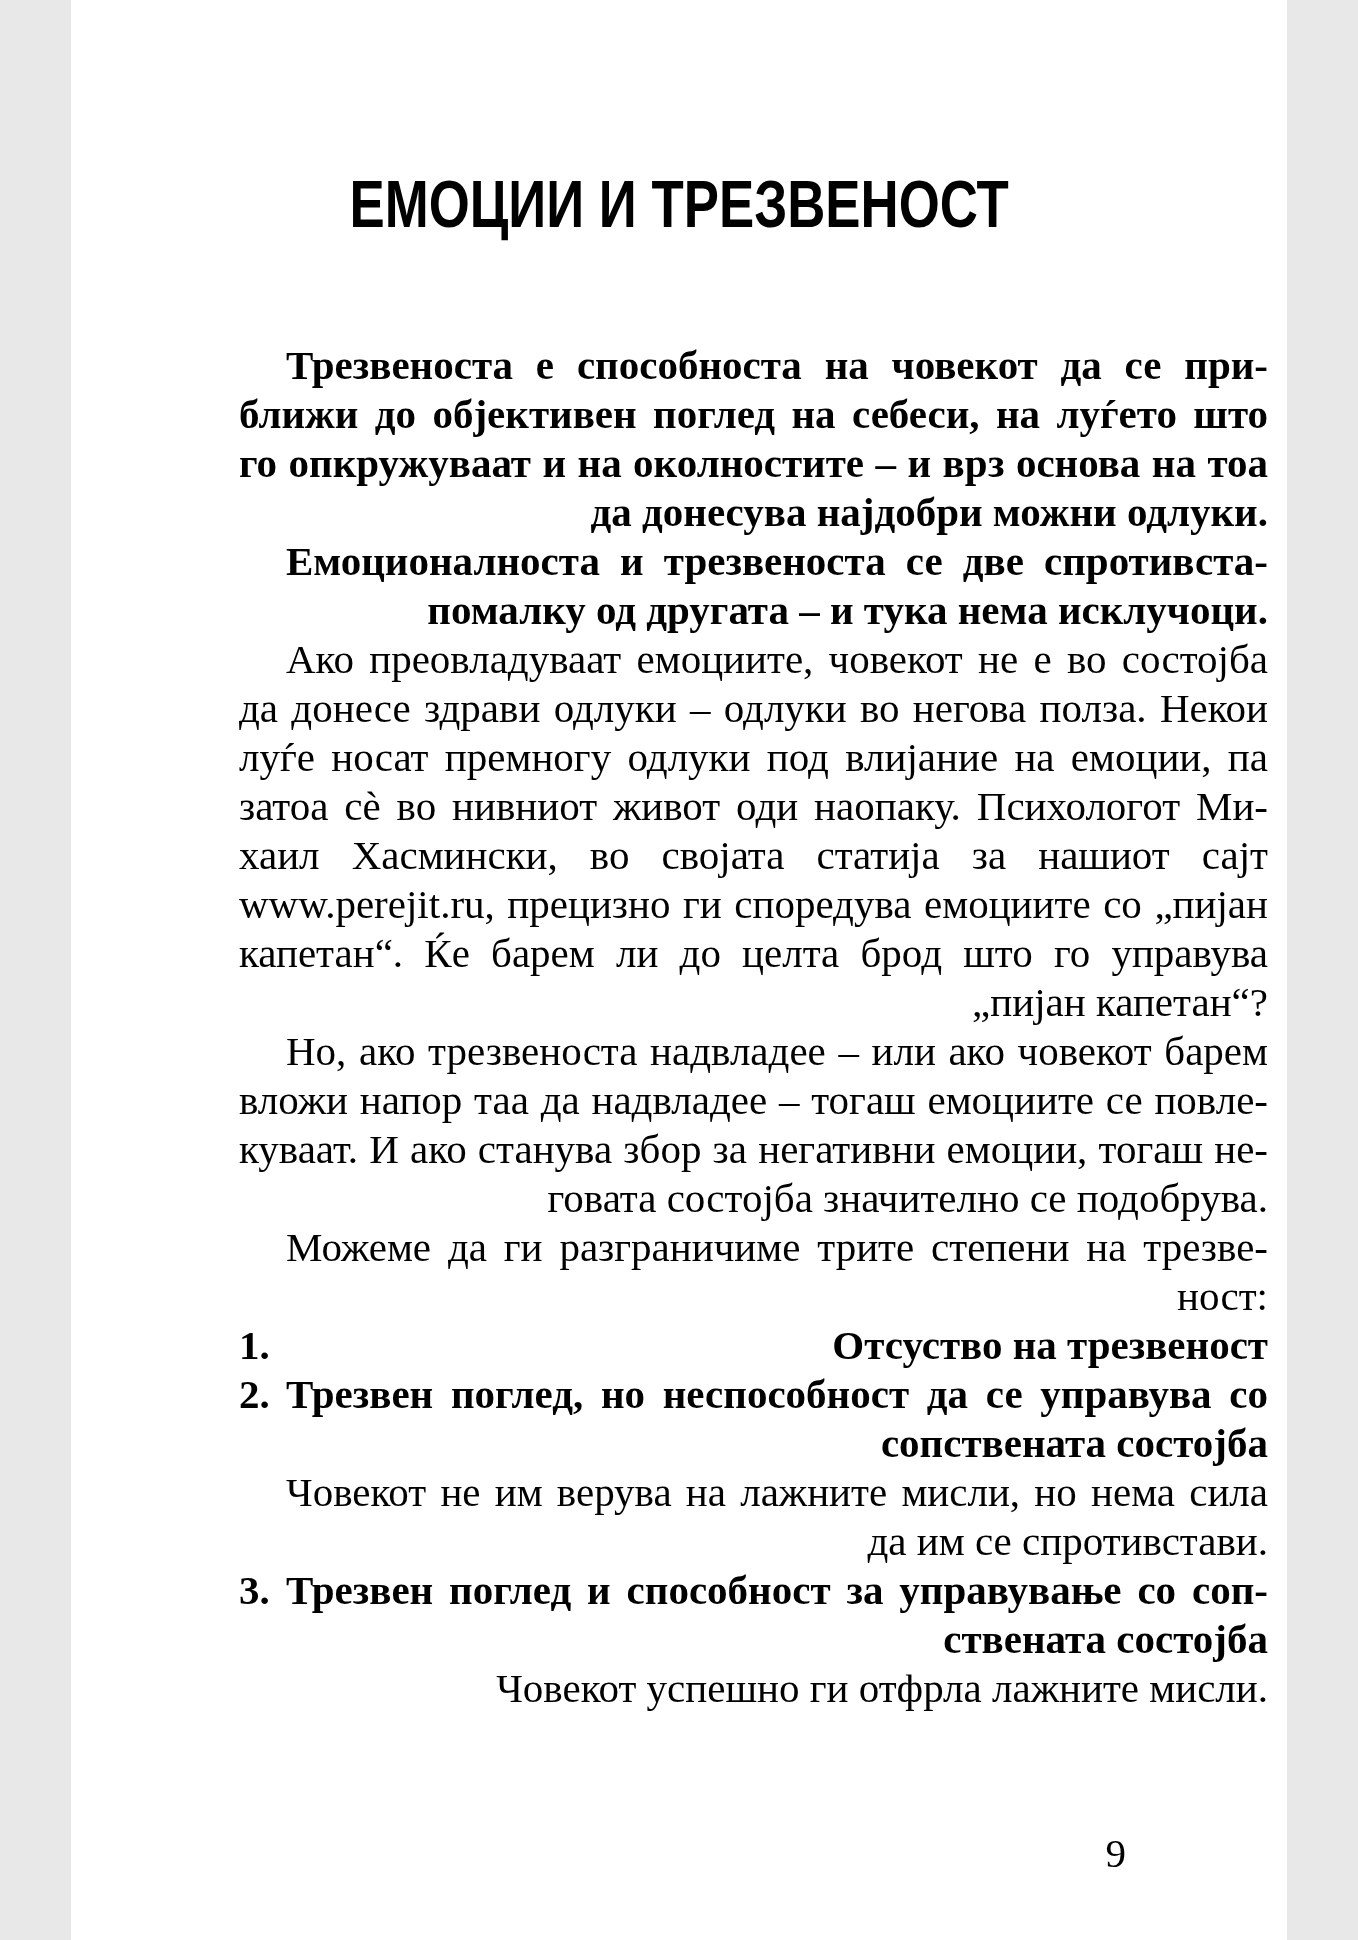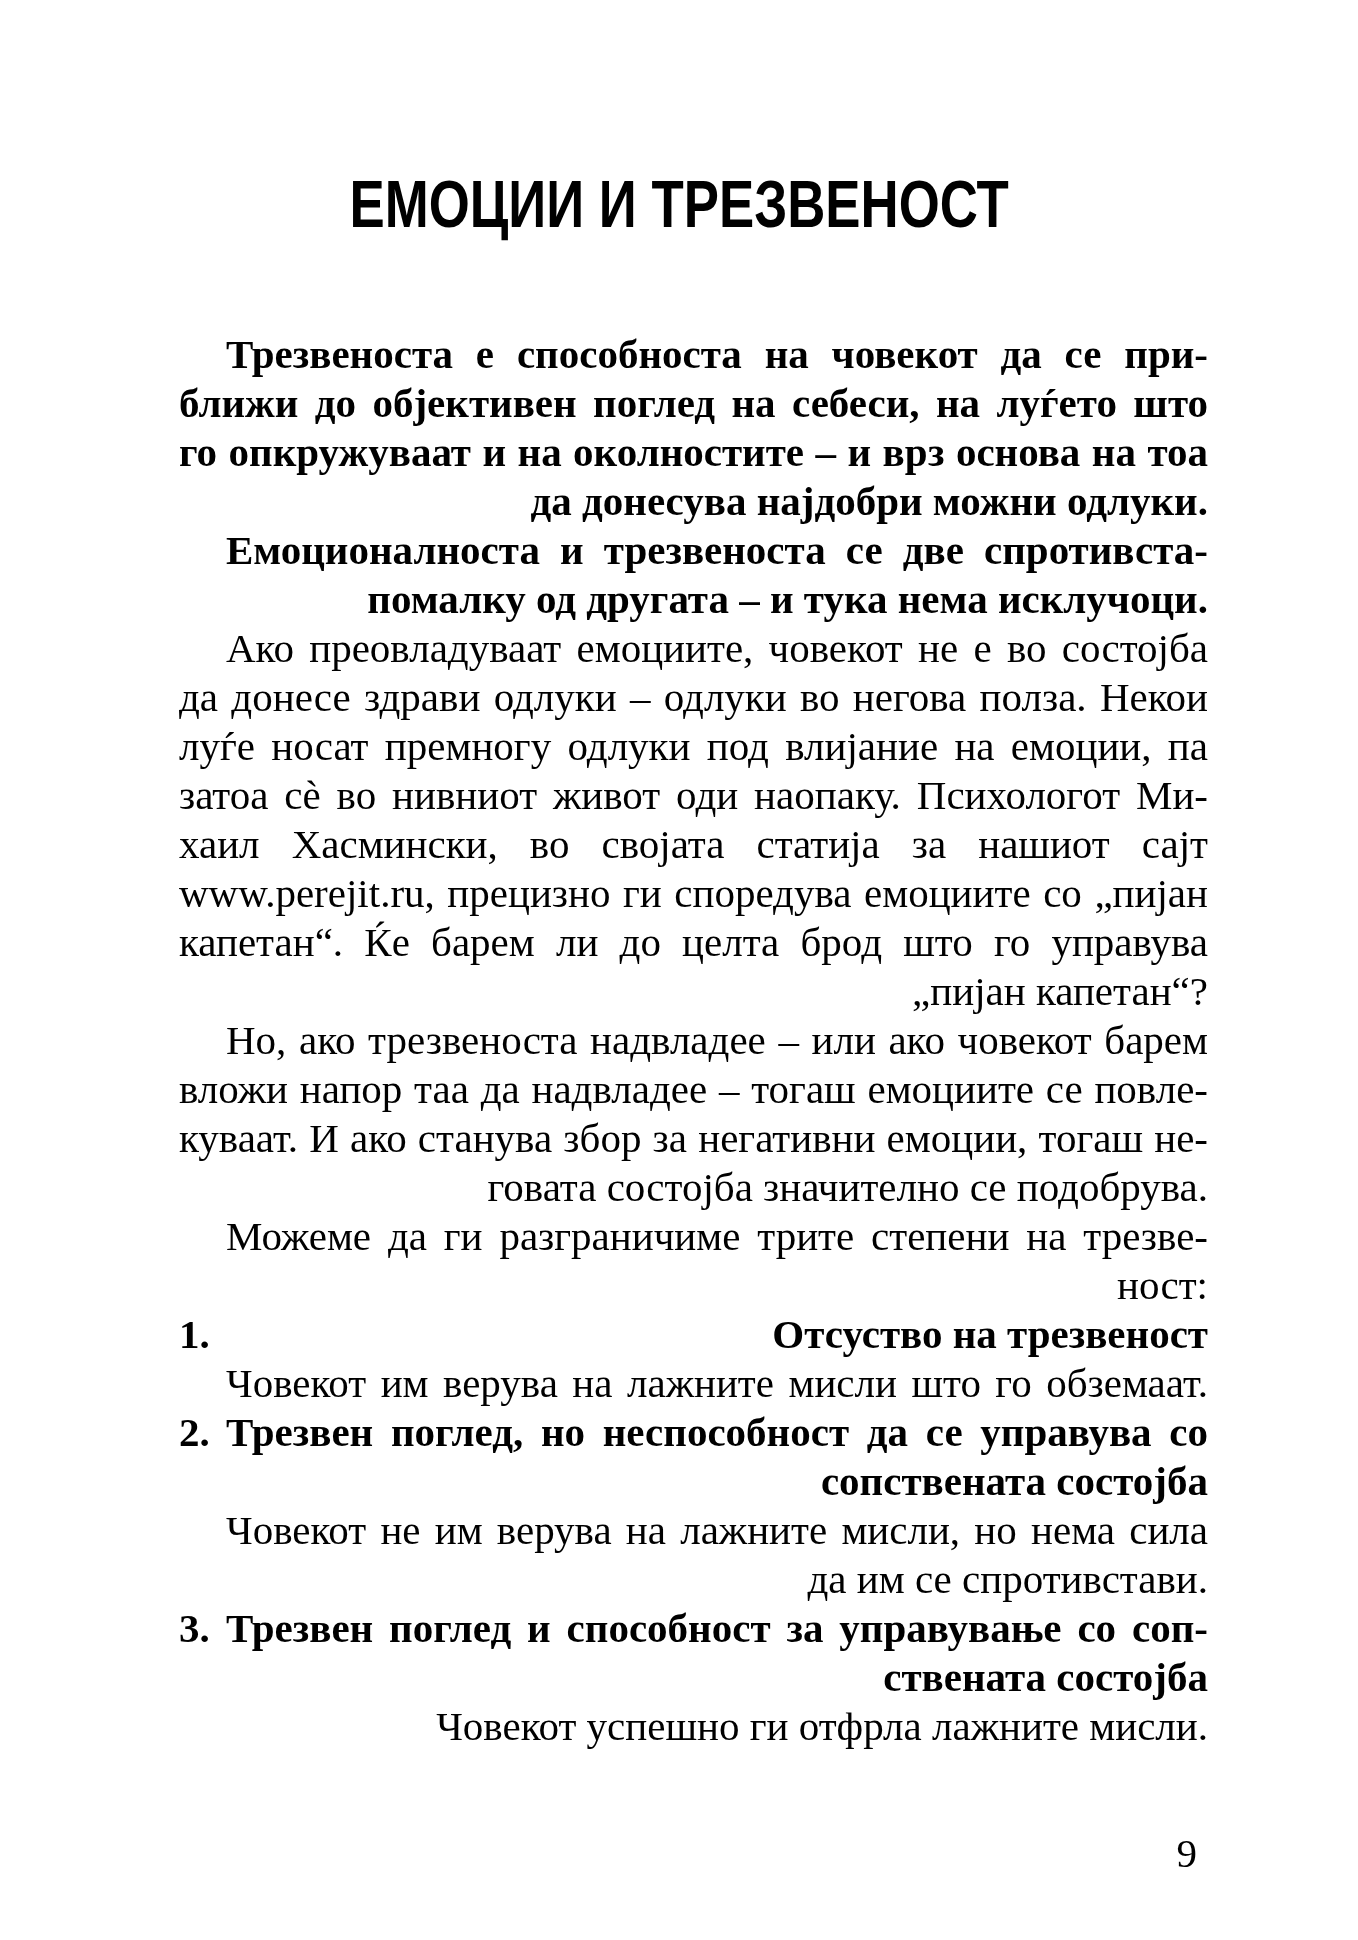--- a/index.html
+++ b/index.html
@@ -2,21 +2,21 @@
 <html lang="mk"><head>
 <meta charset="utf-8">
 <style>
   html, body {
     margin: 0;
     padding: 0;
     background: #e8e8e8;
   }
   .page {
     position: relative;
-    width: 1358px;
+    width: 1216px;
     height: 1940px;
     margin: 0 auto;
     background: #ffffff;
     color: #000000;
     font-family: "Liberation Serif", "DejaVu Serif", serif;
     overflow: hidden;
   }
   .title-row {
     margin-top: 168px;
     text-align: center;
@@ -29,24 +29,23 @@
     font-weight: 700;
     font-size: 66px;
     letter-spacing: 0px;
     transform: scaleX(0.80);
     transform-origin: 50% 50%;
     white-space: nowrap;
   }
   .content {
     position: absolute;
     left: 168px;
-    top: 330px;
+    top: 341px;
     width: 1029px;
     font-size: 41px;
-    margin-left: 11px;
   }
   .para, .item-lines { margin: 0; }
   .bold { font-weight: 700; }
   .ln {
     line-height: 49px;
     height: 49px;
     text-align: right;
     white-space: normal;
   }
   .ln.just {
@@ -110,23 +109,20 @@
       <div class="para">
         <div class="ln just indent">Можеме да ги разграничиме трите степени на трезве-</div>
         <div class="ln">ност:</div>
       </div>
       <div class="item">
         <span class="num">1.</span>
         <div class="item-lines">
           <div class="bold">
             <div class="ln">Отсуство на трезвеност</div>
           </div>
-          <div>
-            <div class="ln just">Човекот им верува на лажните мисли што го обземаат.</div>
-          </div>
         </div>
       </div>
       <div class="item">
         <span class="num">2.</span>
         <div class="item-lines">
           <div class="bold">
             <div class="ln just">Трезвен поглед, но неспособност да се управува со</div>
             <div class="ln">сопствената состојба</div>
           </div>
           <div>

